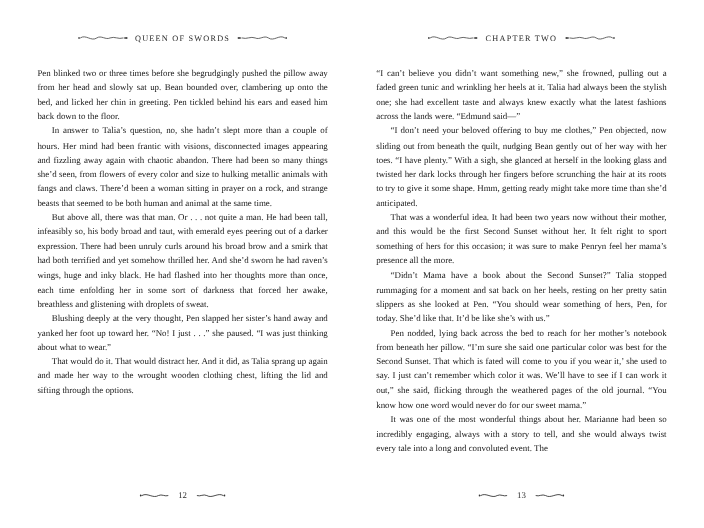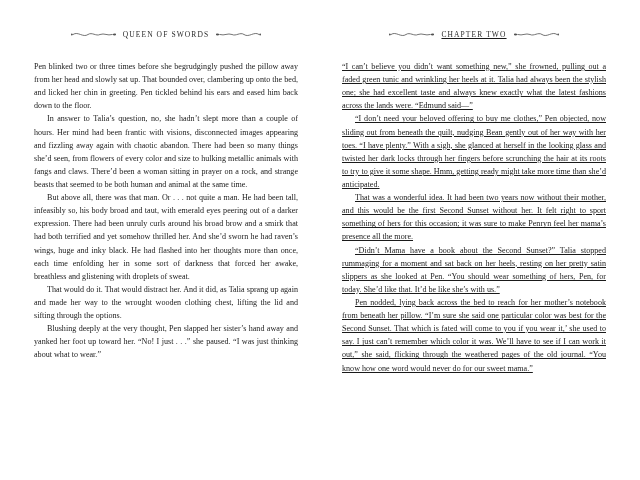--- a/index.html
+++ b/index.html
@@ -27,21 +27,20 @@
     box-sizing: border-box;
     position: relative;
     display: flex;
     flex-direction: column;
   }
   .page-left {
     padding: 26px 22px 18px 34px;
   }
   .page-right {
     padding: 26px 34px 18px 22px;
-    text-decoration: underline;
   }
   .running-head {
     display: flex;
     align-items: center;
     justify-content: center;
     gap: 6px;
     height: 16px;
     margin-bottom: 18px;
   }
   .running-head .rh-text {
@@ -116,27 +115,42 @@
       <span class="orn orn-right">
         <svg width="46" height="9" viewBox="0 0 46 9">
           <path d="M44 4.5 C39 1, 34 8, 29 4.5 C25 1.8, 21 6.5, 17 4.5 C13 2.8, 9 6, 5 4.5" fill="none" stroke="#333" stroke-width="0.8"></path>
           <path d="M5 4.5 c-2-1.2-4-1.2-4 0 c0 1.2 2 1.2 4 0z" fill="#333"></path>
           <path d="M44 4.5 c0.9-1.4 2-1.1 2 0 c0 1.1-1.1 1.4-2 0z" fill="#333"></path>
         </svg>
       </span>
     </div>
 
     <div class="body-text">
-      <p class="noindent">Pen blinked two or three times before she begrudgingly pushed the pillow away from her head and slowly sat up. That bounded over, clambering up onto the bed, and licked her chin in greeting. Pen tickled behind his ears and eased him back down to the floor.</p>
+      <p class="noindent">Pen blinked two or three times before she begrudgingly pushed the pillow away from her head and slowly sat up. Bean bounded over, clambering up onto the bed, and licked her chin in greeting. Pen tickled behind his ears and eased him back down to the floor.</p>
       <p>In answer to Talia’s question, no, she hadn’t slept more than a couple of hours. Her mind had been frantic with visions, disconnected images appearing and fizzling away again with chaotic abandon. There had been so many things she’d seen, from flowers of every color and size to hulking metallic animals with fangs and claws. There’d been a woman sitting in prayer on a rock, and strange beasts that seemed to be both human and animal at the same time.</p>
       <p>But above all, there was that man. Or . . . not quite a man. He had been tall, infeasibly so, his body broad and taut, with emerald eyes peering out of a darker expression. There had been unruly curls around his broad brow and a smirk that had both terrified and yet somehow thrilled her. And she’d sworn he had raven’s wings, huge and inky black. He had flashed into her thoughts more than once, each time enfolding her in some sort of darkness that forced her awake, breathless and glistening with droplets of sweat.</p>
+      <p>Blushing deeply at the very thought, Pen slapped her sister’s hand away and yanked her foot up toward her. “No! I just . . .” she paused. “I was just thinking about what to wear.”</p>
       <p>That would do it. That would distract her. And it did, as Talia sprang up again and made her way to the wrought wooden clothing chest, lifting the lid and sifting through the options.</p>
-      <p>Blushing deeply at the very thought, Pen slapped her sister’s hand away and yanked her foot up toward her. “No! I just . . .” she paused. “I was just thinking about what to wear.”</p>
     </div>
 
+    <div class="folio">
+      <span class="orn">
+        <svg width="28" height="9" viewBox="0 0 28 9">
+          <path d="M2 4.5 C7 1.5, 12 7.5, 17 4.5 C20 2.9, 23 5.6, 26 4.5" fill="none" stroke="#333" stroke-width="0.8"></path>
+          <path d="M2 4.5 c-0.8-1.3-2-1-2 0 c0 1 1.2 1.3 2 0z" fill="#333"></path>
+        </svg>
+      </span>
+      <span class="num">12</span>
+      <span class="orn">
+        <svg width="28" height="9" viewBox="0 0 28 9">
+          <path d="M26 4.5 C21 1.5, 16 7.5, 11 4.5 C8 2.9, 5 5.6, 2 4.5" fill="none" stroke="#333" stroke-width="0.8"></path>
+          <path d="M26 4.5 c0.8-1.3 2-1 2 0 c0 1-1.2 1.3-2 0z" fill="#333"></path>
+        </svg>
+      </span>
+    </div>
   </div>
 
   <div class="gutter"></div>
 
   <div class="page page-right">
     <div class="running-head">
       <span class="orn orn-left">
         <svg width="46" height="9" viewBox="0 0 46 9">
           <path d="M2 4.5 C7 1, 12 8, 17 4.5 C21 1.8, 25 6.5, 29 4.5 C33 2.8, 37 6, 41 4.5" fill="none" stroke="#333" stroke-width="0.8"></path>
           <path d="M41 4.5 c2-1.2 4-1.2 4 0 c0 1.2-2 1.2-4 0z" fill="#333"></path>
@@ -152,17 +166,33 @@
         </svg>
       </span>
     </div>
 
     <div class="body-text">
       <p class="noindent">“I can’t believe you didn’t want something new,” she frowned, pulling out a faded green tunic and wrinkling her heels at it. Talia had always been the stylish one; she had excellent taste and always knew exactly what the latest fashions across the lands were. “Edmund said—”</p>
       <p>“I don’t need your beloved offering to buy me clothes,” Pen objected, now sliding out from beneath the quilt, nudging Bean gently out of her way with her toes. “I have plenty.” With a sigh, she glanced at herself in the looking glass and twisted her dark locks through her fingers before scrunching the hair at its roots to try to give it some shape. Hmm, getting ready might take more time than she’d anticipated.</p>
       <p>That was a wonderful idea. It had been two years now without their mother, and this would be the first Second Sunset without her. It felt right to sport something of hers for this occasion; it was sure to make Penryn feel her mama’s presence all the more.</p>
       <p>“Didn’t Mama have a book about the Second Sunset?” Talia stopped rummaging for a moment and sat back on her heels, resting on her pretty satin slippers as she looked at Pen. “You should wear something of hers, Pen, for today. She’d like that. It’d be like she’s with us.”</p>
       <p>Pen nodded, lying back across the bed to reach for her mother’s notebook from beneath her pillow. “I’m sure she said one particular color was best for the Second Sunset. That which is fated will come to you if you wear it,’ she used to say. I just can’t remember which color it was. We’ll have to see if I can work it out,” she said, flicking through the weathered pages of the old journal. “You know how one word would never do for our sweet mama.”</p>
+      <p>It was one of the most wonderful things about her. Marianne had been so incredibly engaging, always with a story to tell, and she would always twist every tale into a long and convoluted event. The</p>
     </div>
 
+    <div class="folio">
+      <span class="orn">
+        <svg width="28" height="9" viewBox="0 0 28 9">
+          <path d="M2 4.5 C7 1.5, 12 7.5, 17 4.5 C20 2.9, 23 5.6, 26 4.5" fill="none" stroke="#333" stroke-width="0.8"></path>
+          <path d="M2 4.5 c-0.8-1.3-2-1-2 0 c0 1 1.2 1.3 2 0z" fill="#333"></path>
+        </svg>
+      </span>
+      <span class="num">13</span>
+      <span class="orn">
+        <svg width="28" height="9" viewBox="0 0 28 9">
+          <path d="M26 4.5 C21 1.5, 16 7.5, 11 4.5 C8 2.9, 5 5.6, 2 4.5" fill="none" stroke="#333" stroke-width="0.8"></path>
+          <path d="M26 4.5 c0.8-1.3 2-1 2 0 c0 1-1.2 1.3-2 0z" fill="#333"></path>
+        </svg>
+      </span>
+    </div>
   </div>
 
 </div>
 
 </body></html>

